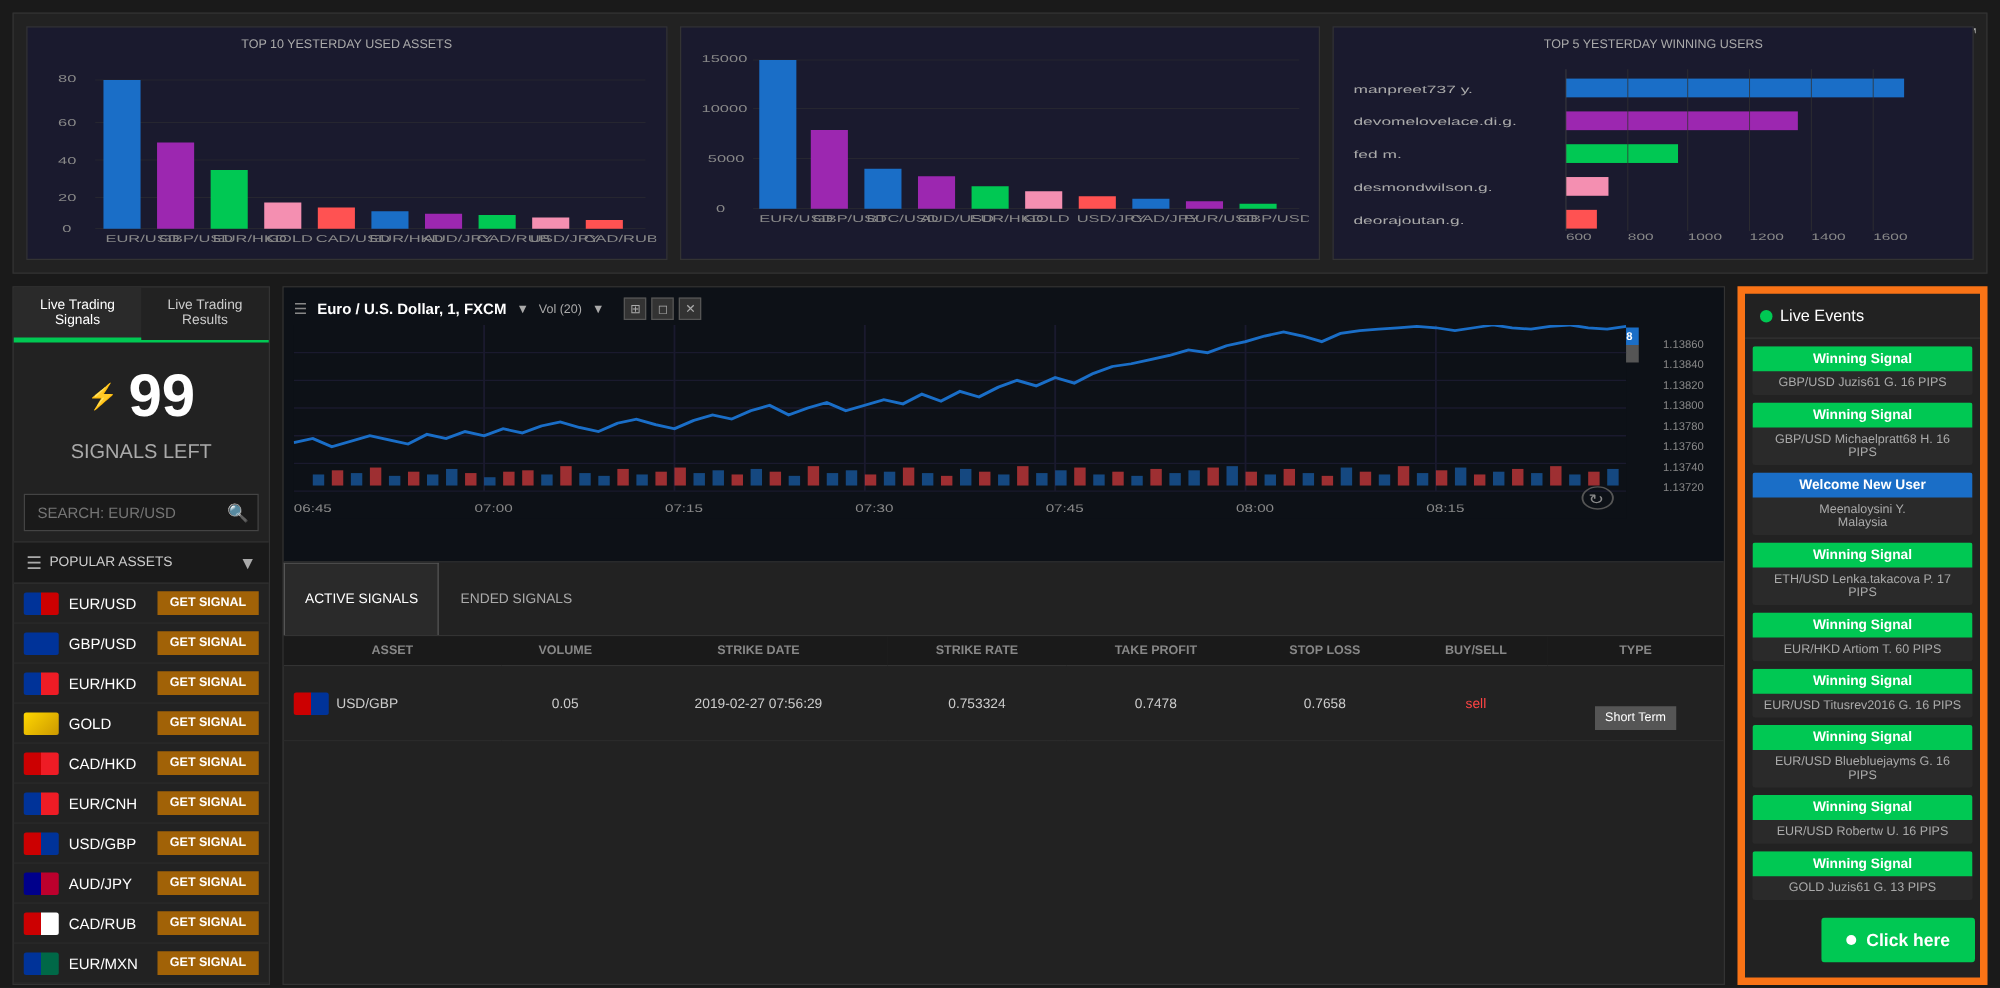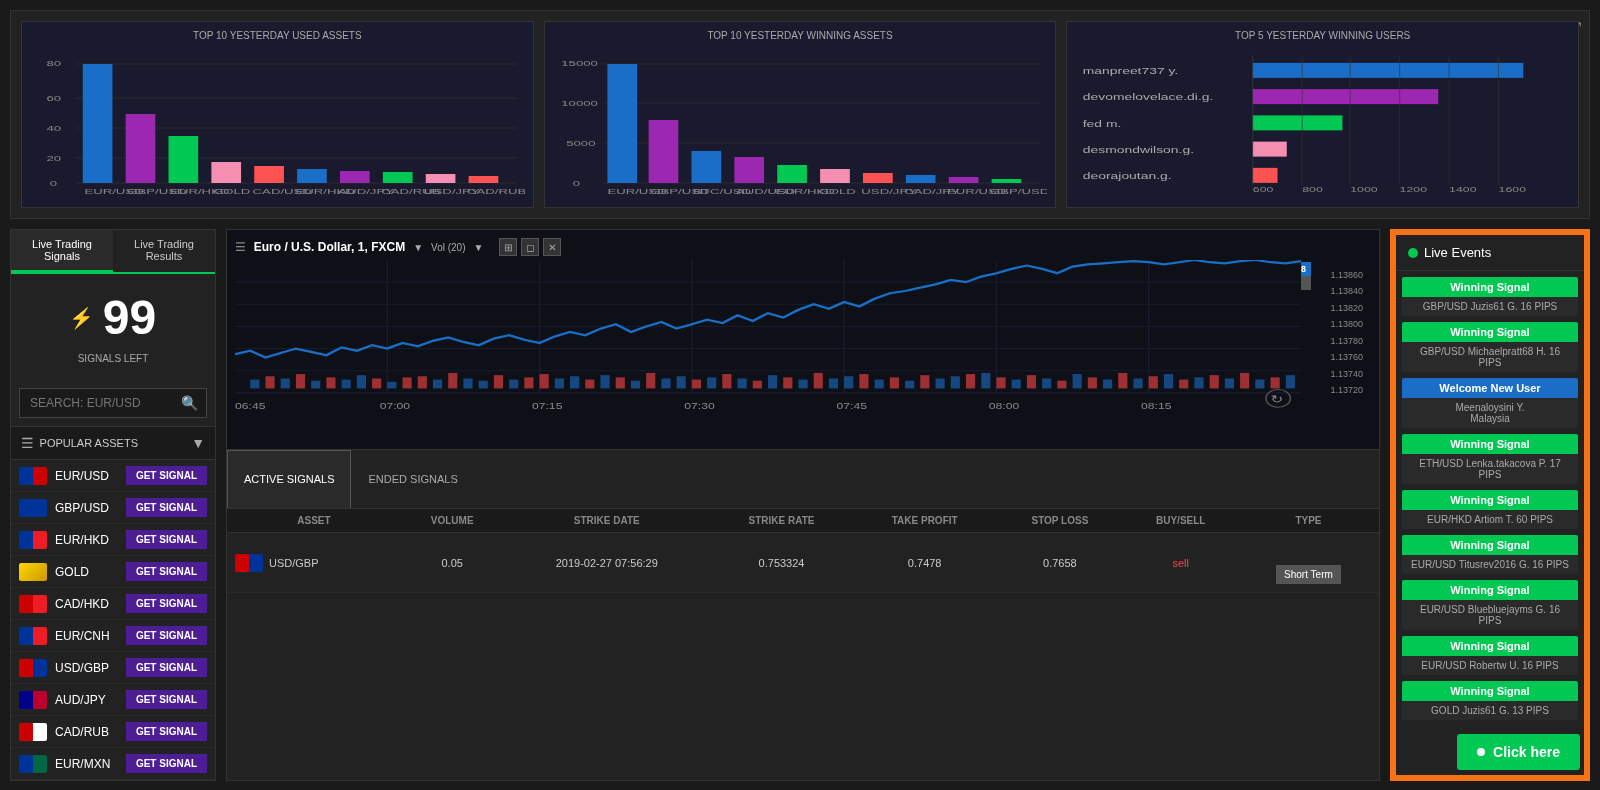--- a/index.html
+++ b/index.html
@@ -99,21 +99,21 @@
       align-items: center;
       gap: 8px;
     }
     .signals-number {
       font-size: 48px;
       font-weight: bold;
       color: #fff;
     }
     .signals-label {
       color: #aaa;
-      font-size: 10px;
+      font-size: 16px;
       text-align: center;
     }
     .pulse-icon {
       color: #00c853;
       font-size: 20px;
     }
 
     
     .search-box {
       margin: 8px;
@@ -190,21 +190,21 @@
     .flag-gold { background: linear-gradient(135deg, #ffd700, #cc9900); }
     .flag-cad-hkd { background: linear-gradient(to right, #cc0001 50%, #ee1c25 50%); }
     .flag-eur-cnh { background: linear-gradient(to right, #003399 50%, #ee1c25 50%); }
     .flag-usd-gbp { background: linear-gradient(to right, #cc0001 50%, #003399 50%); }
     .flag-aud-jpy { background: linear-gradient(to right, #00008b 50%, #bc002d 50%); }
     .flag-cad-rub { background: linear-gradient(to right, #cc0001 50%, #fff 50%); }
     .flag-eur-mxn { background: linear-gradient(to right, #003399 50%, #006847 50%); }
 
     .asset-name { color: #fff; font-size: 12px; }
     .get-signal-btn {
-      background: #4c1d95;
+      background: #a16207;
       color: #fff;
       border: none;
       padding: 4px 10px;
       font-size: 10px;
       cursor: pointer;
       font-weight: bold;
     }
 
     
     .center-panel {
@@ -439,21 +439,20 @@
       <text x="135" y="148" class="x-axis-label">CAD/USD</text>
       <text x="161" y="148" class="x-axis-label">EUR/HKD</text>
       <text x="187" y="148" class="x-axis-label">AUD/JPY</text>
       <text x="213" y="148" class="x-axis-label">CAD/RUB</text>
       <text x="239" y="148" class="x-axis-label">USD/JPY</text>
       <text x="265" y="148" class="x-axis-label">CAD/RUB</text>
     </svg>
   </div>
 
   <div class="chart-box">
-    <div class="chart-title">TOP 10 YESTERDAY WINNING ASSETS</div>
     <svg class="chart-svg" viewBox="0 0 300 150" preserveAspectRatio="none">
       <text x="5" y="20" class="y-axis-label">15000</text>
       <text x="5" y="60" class="y-axis-label">10000</text>
       <text x="8" y="100" class="y-axis-label">5000</text>
       <text x="12" y="140" class="y-axis-label">0</text>
       <line x1="30" y1="18" x2="295" y2="18" stroke="#333" stroke-width="0.5"></line>
       <line x1="30" y1="57" x2="295" y2="57" stroke="#333" stroke-width="0.5"></line>
       <line x1="30" y1="97" x2="295" y2="97" stroke="#333" stroke-width="0.5"></line>
       <line x1="30" y1="137" x2="295" y2="137" stroke="#333" stroke-width="0.5"></line>
 

